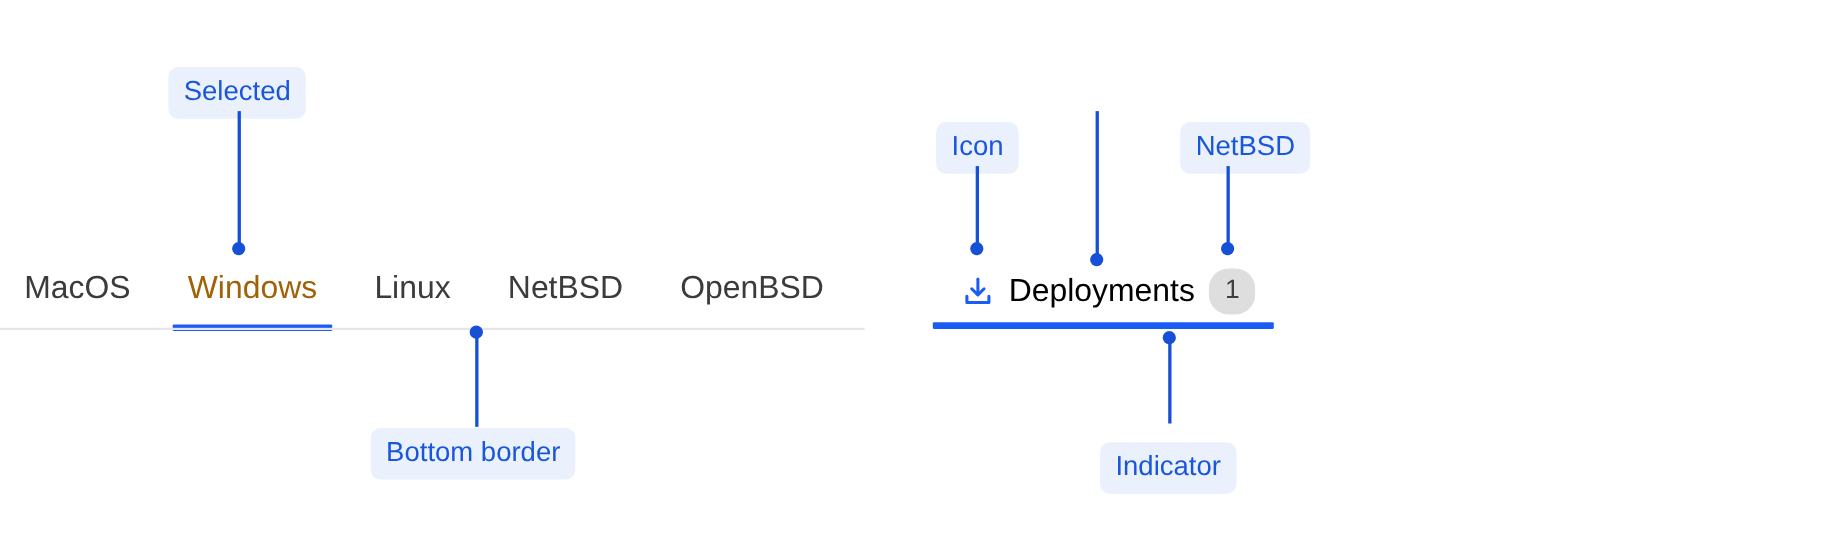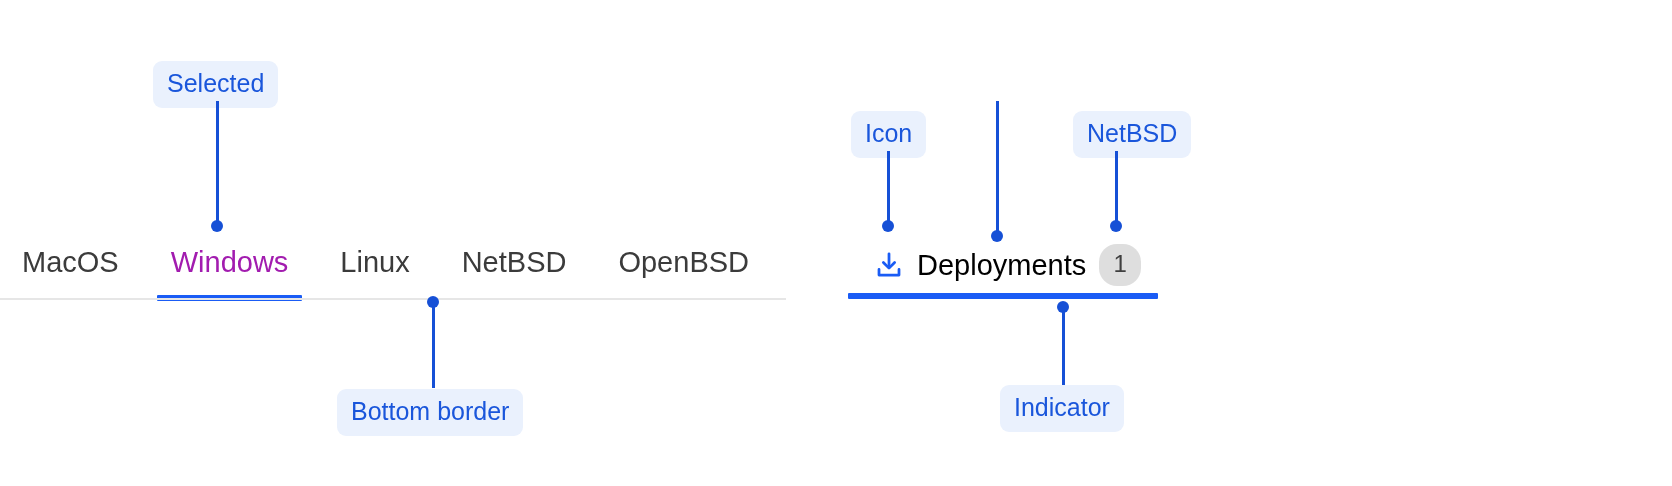--- a/index.html
+++ b/index.html
@@ -75,21 +75,21 @@
   .tab {
     position: relative;
     font-size: 29px;
     line-height: 1;
     color: #3b3b3b;
     padding: 8px 26px 24px 26px;
     white-space: nowrap;
     font-family: "Liberation Sans", sans-serif;
   }
   .tab:first-child { padding-left: 0; }
-  .tab.active { color: #a21caf; }
+  .tab.active { color: #a16207; }
   .tab .underline {
     position: absolute;
     left: 12px;
     right: 12px;
     bottom: 0;
     height: 6px;
     background: #1a5cf5;
     border-radius: 1px;
   }
 
@@ -209,15 +209,15 @@
       <span class="tab-right-label">Deployments</span>
 
       <span class="count-pill">1</span>
     </div>
 
     <div class="tab-right-indicator"></div>
   </div>
 
   <div class="leader-dot" style="left:1057px; top:301px;"></div>
   <div class="leader" style="left:1062px; top:307px; height:78px;"></div>
-  <div class="callout" style="left:1000px; top:385px;">Indicator</div>
+  <div class="callout" style="left:1000px; top:402px;">Indicator</div>
 
 </div>
 
 </body></html>

